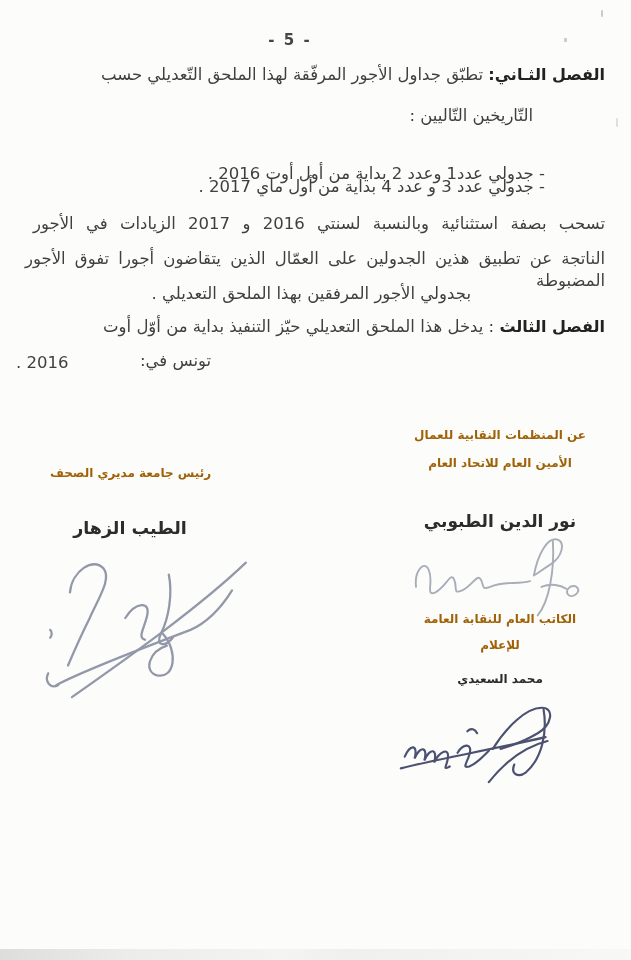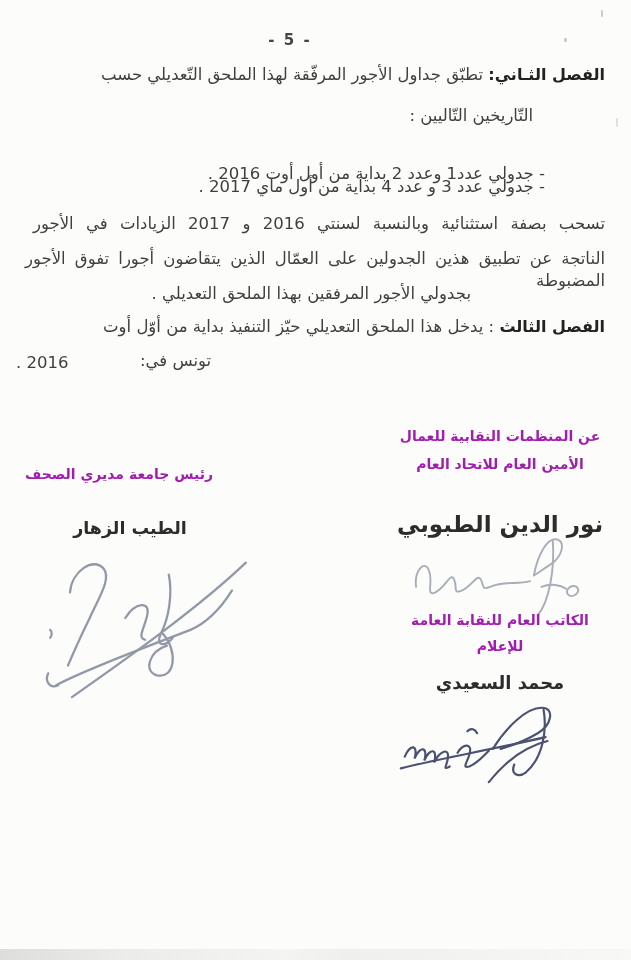--- a/index.html
+++ b/index.html
@@ -9,22 +9,22 @@
     margin:0 auto;
     background:#fcfcfb;
     font-family:"DejaVu Sans", sans-serif;
     direction:rtl;
     color:#3f3f3f;
     overflow:hidden;
   }
   .line{position:absolute;white-space:nowrap;font-size:16.5px;line-height:1.35;}
   .chapter-head{font-weight:700;font-size:16px;color:#222;}
   .just{white-space:normal;text-align:justify;text-align-last:justify;}
-  .sig-text{position:absolute;font-weight:700;font-size:14px;color:#a21caf;white-space:nowrap;text-align:center;}
-  .sig-name{font-size:23px;color:#2c2c2c;}
+  .sig-text{position:absolute;font-weight:700;font-size:12px;color:#a16207;white-space:nowrap;text-align:center;}
+  .sig-name{font-size:17px;color:#2c2c2c;}
   .sig-svg{position:absolute;}
   .page-bottom-edge{
     position:absolute;left:0;right:0;bottom:0;height:11px;
     background:linear-gradient(to right,#d8d8d6 0%,#e9e9e7 20%,#f2f2f0 45%,#ededeb 55%,#f7f7f5 100%);
     opacity:.85;
   }
   .speck{position:absolute;background:#9a9a98;border-radius:1px;opacity:.5;}
 </style>
 </head>
 <body>
@@ -76,21 +76,21 @@
       <path d="M122,100 C138,118 134,146 116,142 C102,138 108,118 126,112"></path>
       <path d="M206,28 C160,72 90,122 30,164"></path>
       <path d="M14,152 C40,138 92,118 150,96 C168,88 182,72 192,56"></path>
       <path d="M8,96 c2,2 2,6 0,8"></path>
       <path d="M6,140 c-4,8 2,16 10,12"></path>
     </g>
   </svg>
 
   <div class="sig-text" style="top:612px;left:395px;width:210px;">الكاتب العام للنقابة العامة</div>
   <div class="sig-text" style="top:638px;left:395px;width:210px;">للإعلام</div>
-  <div class="sig-text sig-name" style="top:672px;left:395px;width:210px;font-size:18px;">محمد السعيدي</div>
+  <div class="sig-text sig-name" style="top:672px;left:395px;width:210px;font-size:12px;">محمد السعيدي</div>
 
   <svg class="sig-svg" style="top:698px;left:398px;" width="168" height="88" viewBox="0 0 170 90">
     <g fill="none" stroke="#4b5170" stroke-width="2.2" stroke-linecap="round">
       <path d="M6,60 C12,46 20,48 16,62 C22,48 30,50 26,64 C32,50 40,52 36,66 C42,54 52,50 50,62 C49,70 44,74 52,70"></path>
       <path d="M60,56 C66,46 76,46 72,58 C70,66 64,72 72,70 C80,67 86,60 92,54"></path>
       <path d="M70,34 c4,-4 8,-2 10,2"></path>
       <path d="M96,52 C110,30 130,10 146,10 C160,10 156,28 142,36 C132,42 118,48 104,52"></path>
       <path d="M148,12 C152,36 146,62 130,76 C122,82 114,78 118,68"></path>
       <path d="M2,72 C40,62 90,54 150,40"></path>
       <path d="M92,86 C108,66 128,50 152,44"></path>

